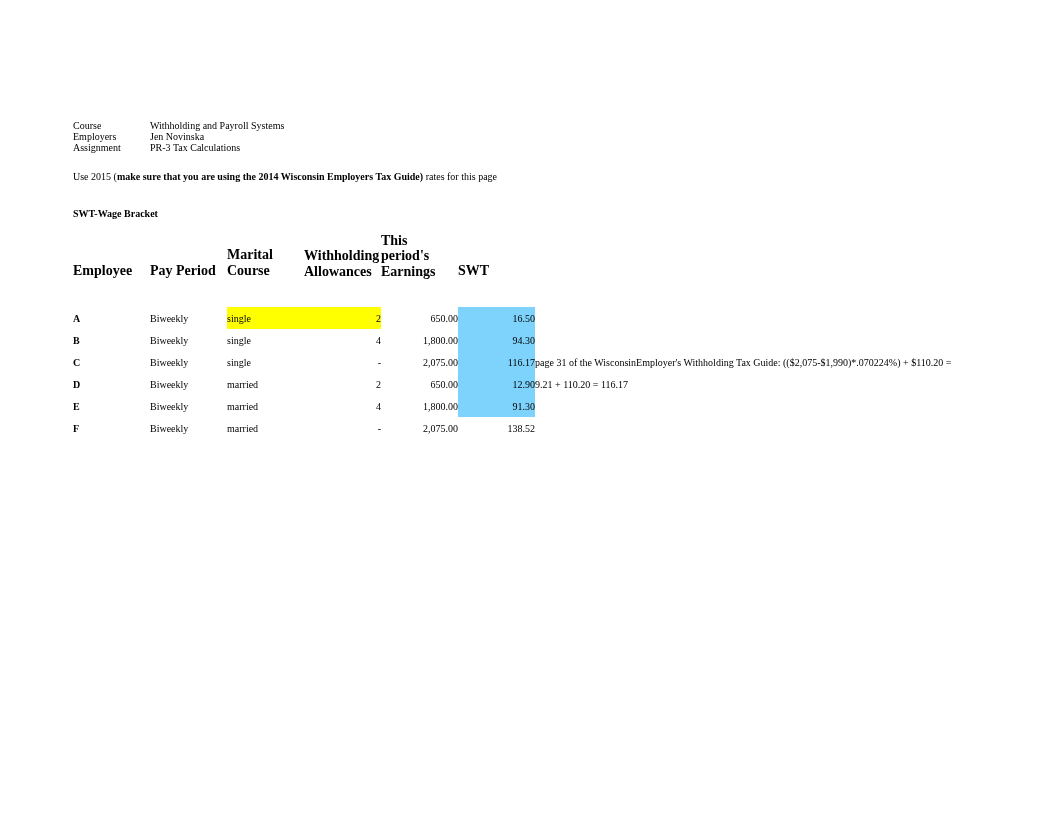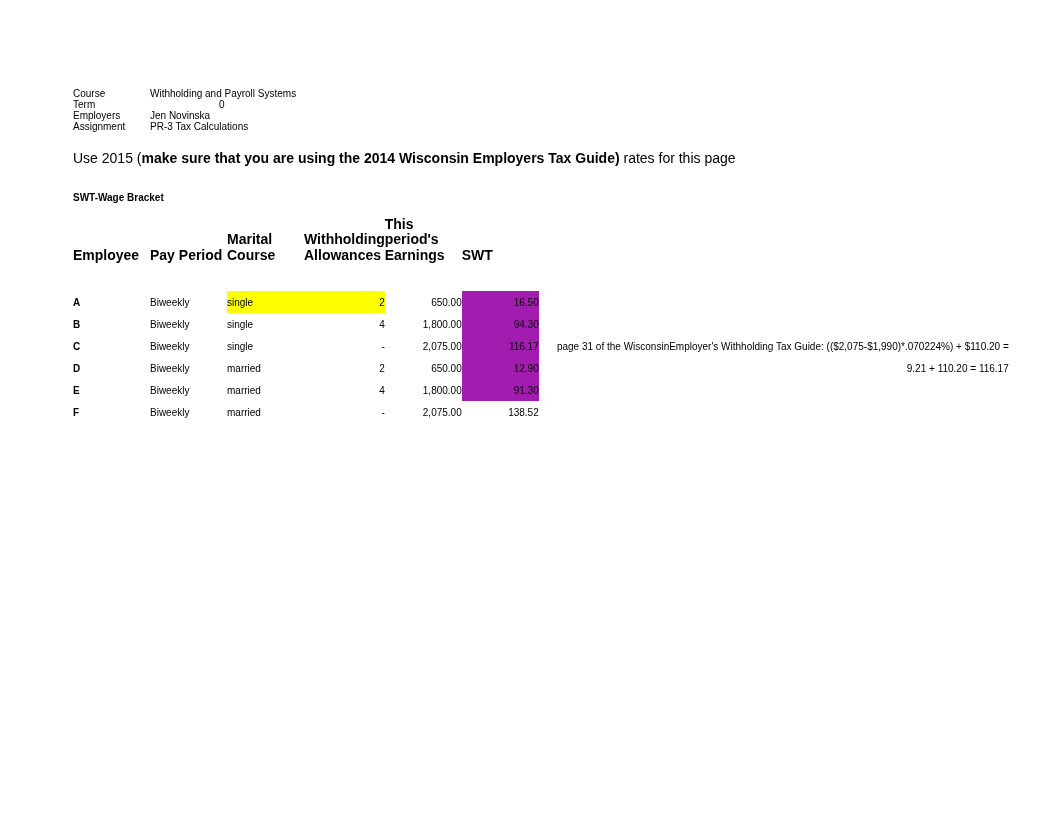--- a/index.html
+++ b/index.html
@@ -5,43 +5,44 @@
   html, body {
     margin: 0;
     padding: 0;
     background: #ffffff;
     font-family: Arial, Helvetica, sans-serif;
     font-size: 10px;
     color: #000000;
     width: 1062px;
   }
   .page {
-    padding-top: 88px;
+    padding-top: 120px;
     padding-left: 73px;
     padding-right: 20px;
+    font-family: Liberation Serif, serif;
   }
   .meta-block {
     margin-bottom: 18px;
   }
   .meta-row {
     display: flex;
     flex-direction: row;
     line-height: 1.15;
     height: 11px;
   }
   .meta-label {
     width: 77px;
     flex: 0 0 77px;
   }
   .meta-value {
     flex: 0 0 auto;
   }
   .note-line {
     margin-bottom: 26px;
-    font-size: 14px;
+    font-size: 10px;
   }
   .note-line .bold {
     font-weight: bold;
   }
   .section-title {
     font-weight: bold;
     margin-bottom: 14px;
   }
   .table {
     border-collapse: collapse;
@@ -75,30 +76,30 @@
   .table tbody td {
     font-size: 10px;
     vertical-align: middle;
   }
   .emp   { font-weight: bold; }
   .left  { text-align: left; }
   .right { text-align: right; padding-right: 8px; }
 
   
   .hl-yellow { background: #ffff00; }
-  .hl-green  { background: #a21caf; margin-left: 43px; }
+  .hl-green  { background: #7dd3fc; margin-left: 43px; }
 
   
   .table thead tr { height: 28px; }
 
   
   .spacer td { height: 26px; }
 
   
-  .note-cell { font-size: 10px; text-align: right; padding-left: 10px; }
+  .note-cell { font-size: 10px; text-align: left; padding-left: 10px; }
 
   
   .two-line {
     display: flex;
     flex-direction: column;
     line-height: 1.1;
   }
 
   
   .term-value-wrap { position: relative; }
@@ -109,26 +110,20 @@
 </style>
 </head>
 <body>
 
 <div class="page">
 
   <div class="meta-block">
     <div class="meta-row">
       <div class="meta-label">Course</div>
       <div class="meta-value">Withholding and Payroll Systems</div>
-    </div>
-    <div class="meta-row">
-      <div class="meta-label">Term</div>
-      <div class="meta-value term-value-wrap">
-        <span class="term-value">0</span>
-      </div>
     </div>
     <div class="meta-row">
       <div class="meta-label">Employers</div>
       <div class="meta-value">Jen Novinska</div>
     </div>
     <div class="meta-row">
       <div class="meta-label">Assignment</div>
       <div class="meta-value">PR-3 Tax Calculations</div>
     </div>
   </div>

